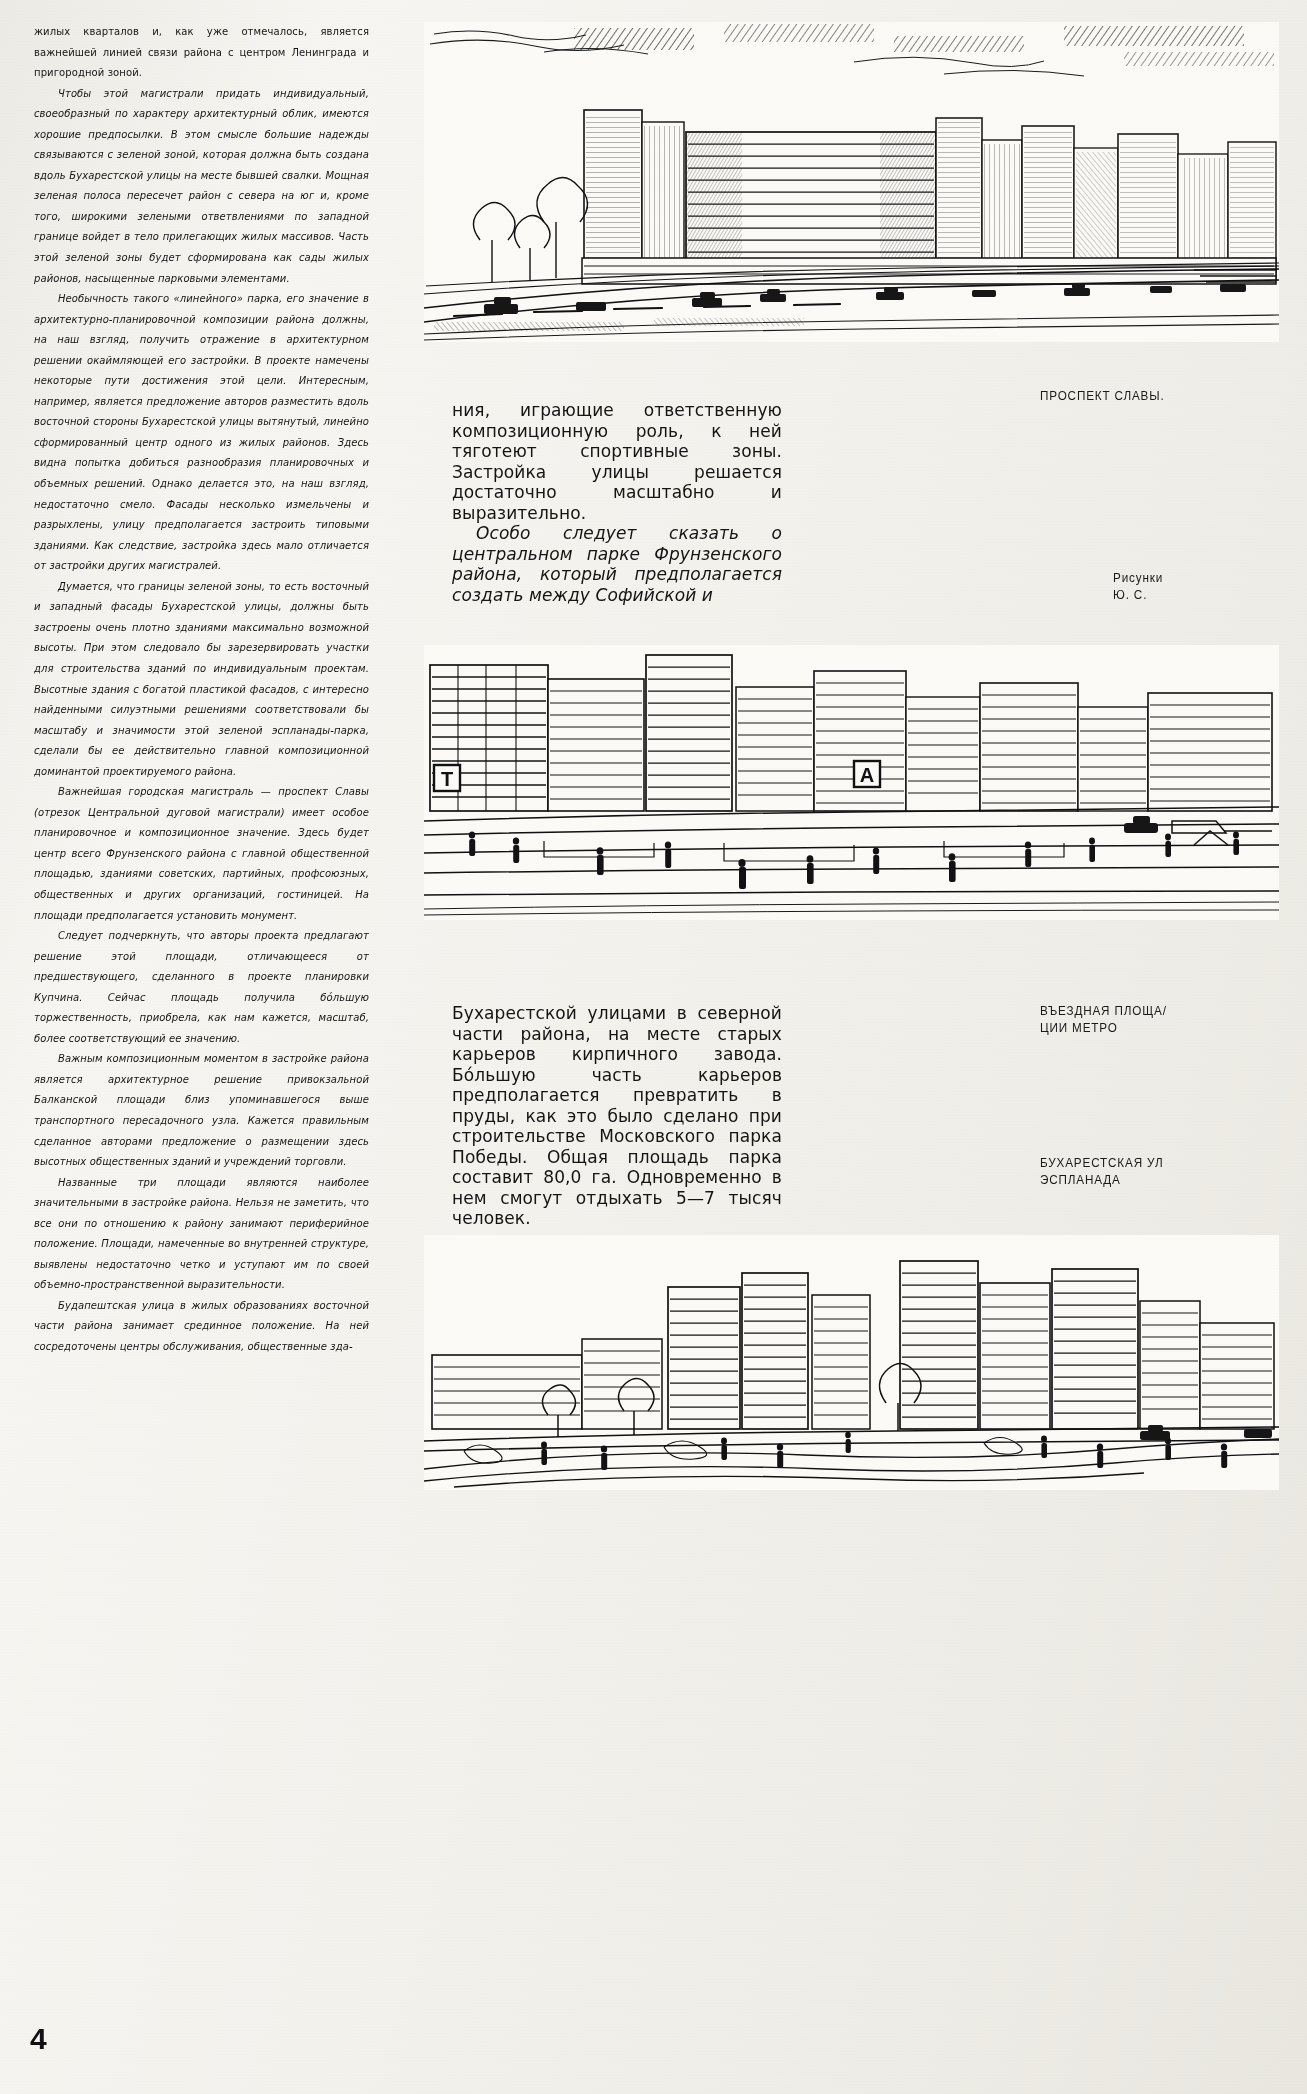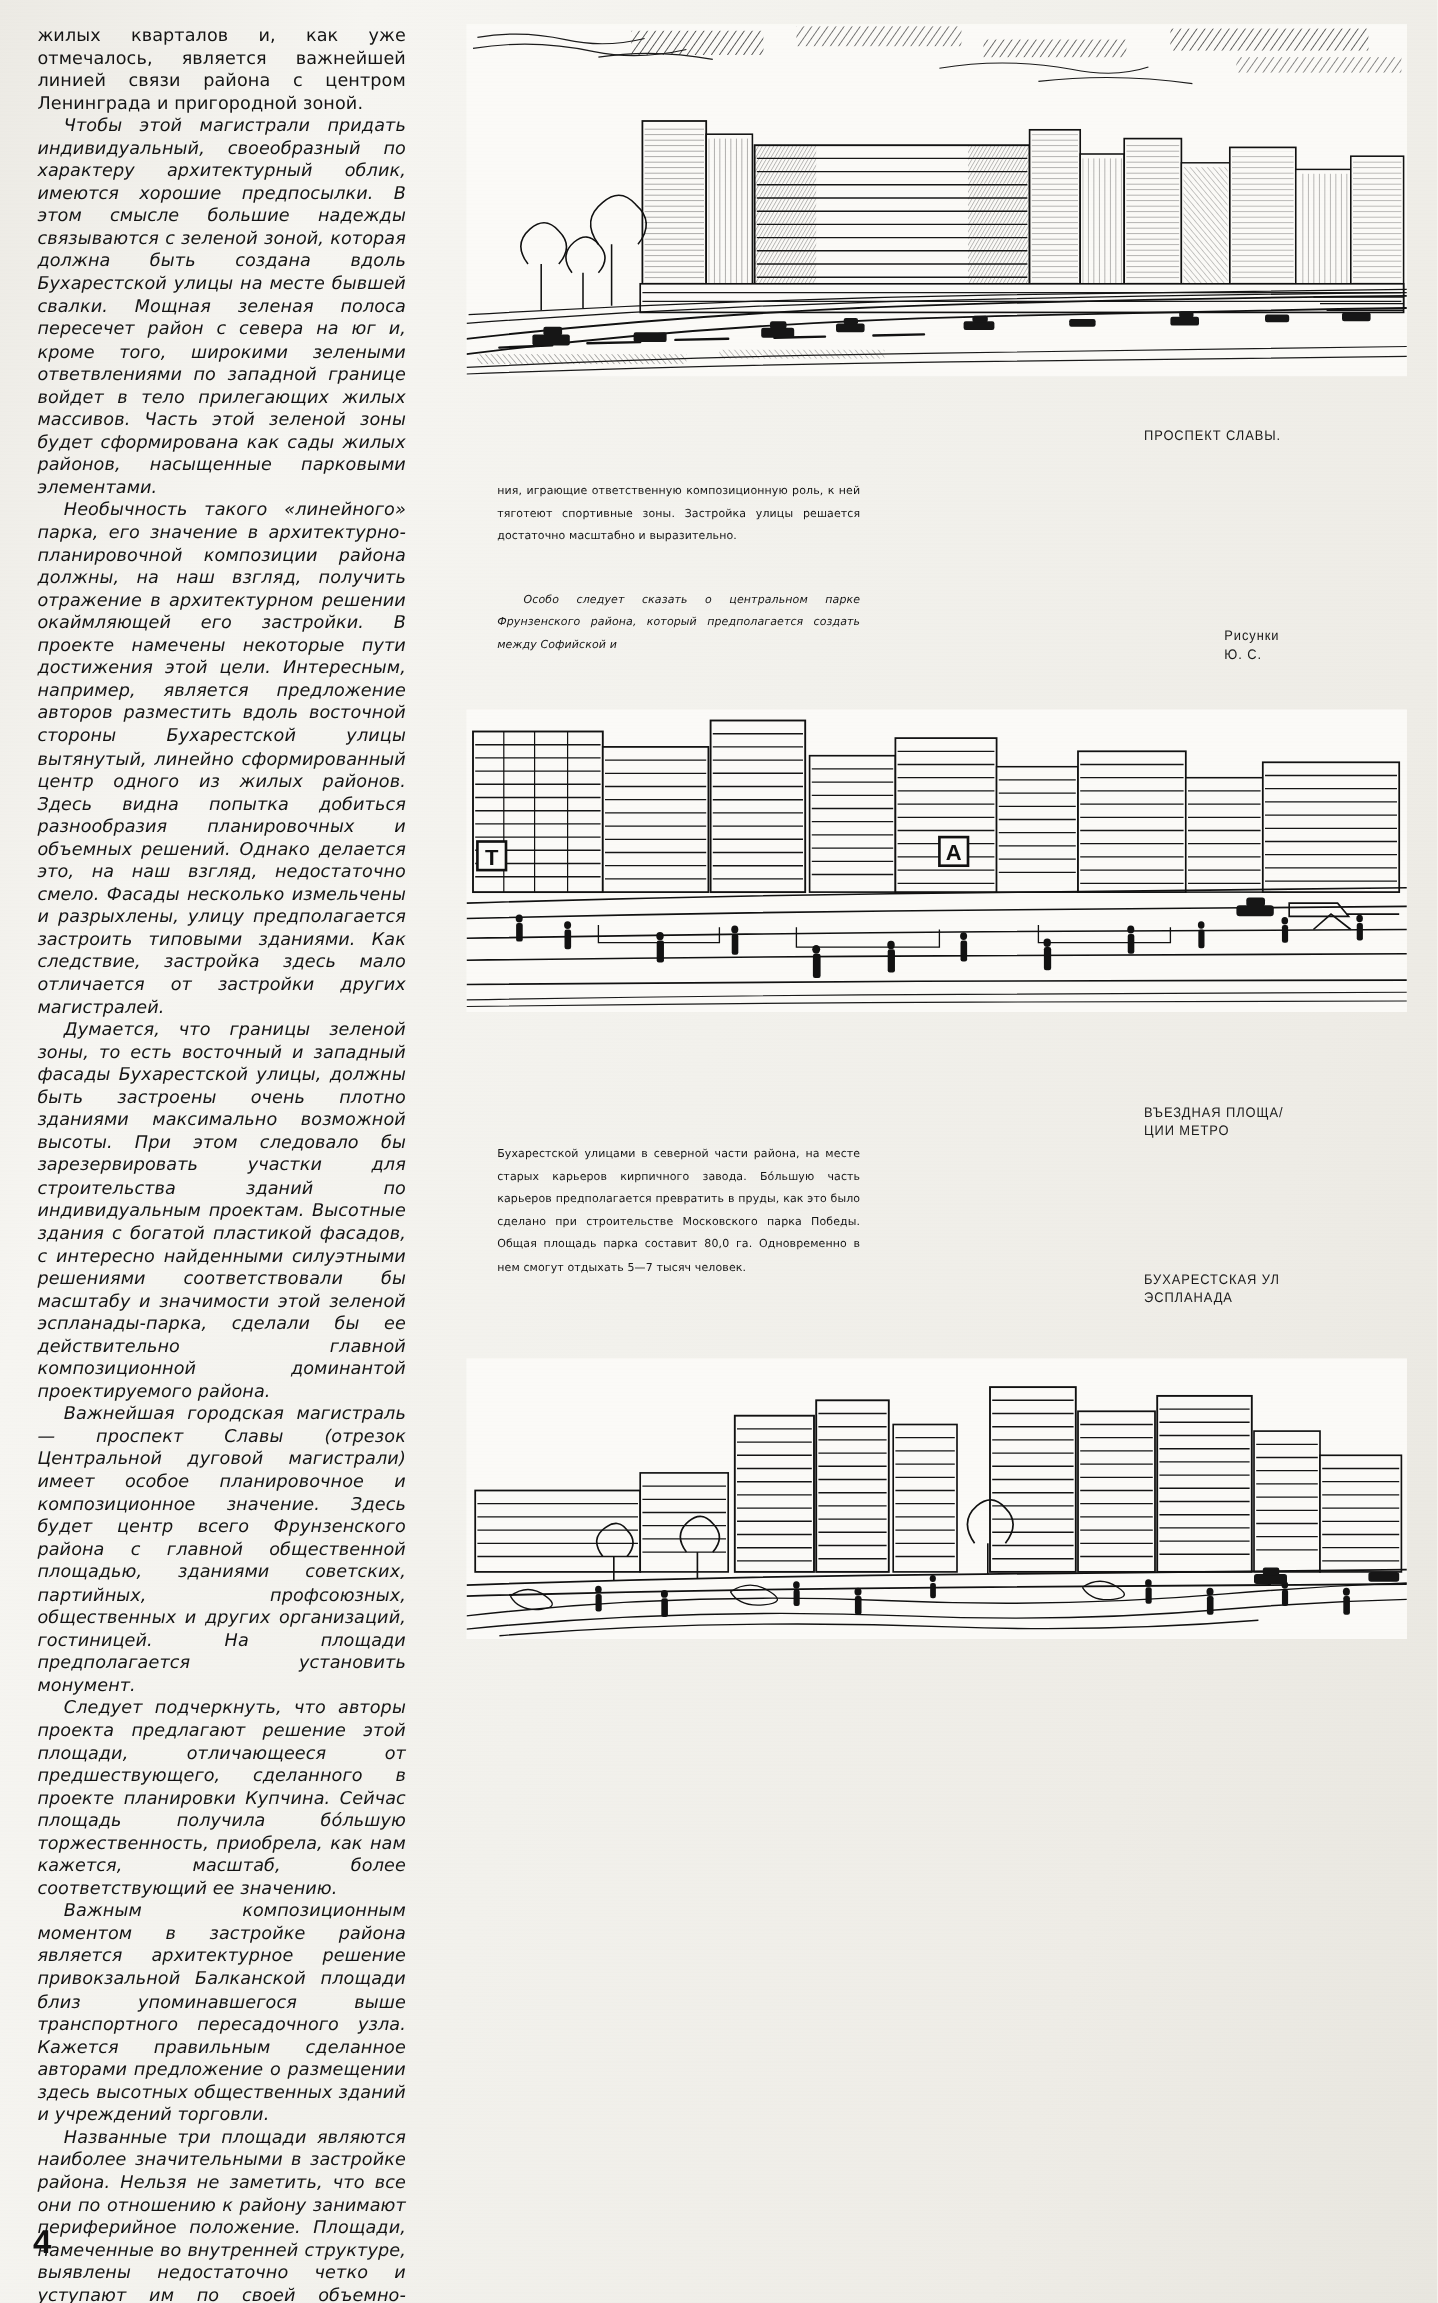--- a/index.html
+++ b/index.html
@@ -37,21 +37,21 @@
     position: absolute;
     left: 34px;
     top: 22px;
     width: 335px;
   }
   #left-column p,
   .col-text p {
     margin: 0;
     text-align: justify;
     text-justify: inter-word;
-    font-size: 16px;
+    font-size: 10px;
     line-height: 20.55px;
     color: #141414;
     letter-spacing: .1px;
     -webkit-font-smoothing: none;
   }
   #left-column p.indent,
   .col-text p.indent {
     text-indent: 24px;
     font-style: italic;
   }
@@ -62,23 +62,22 @@
     top: 400px;
     width: 330px;
   }
   #right-column-2 {
     position: absolute;
     left: 452px;
     top: 1003px;
     width: 330px;
   }
   .col-text p {
-    font-size: 10px;
+    font-size: 17px;
     line-height: 20.5px;
-    margin-top: 37px;
   }
   
   .caption {
     position: absolute;
     font-size: 12.6px;
     line-height: 17px;
     letter-spacing: .9px;
     color: #1a1a1a;
     white-space: pre-line;
     font-family: "Liberation Sans", sans-serif;

